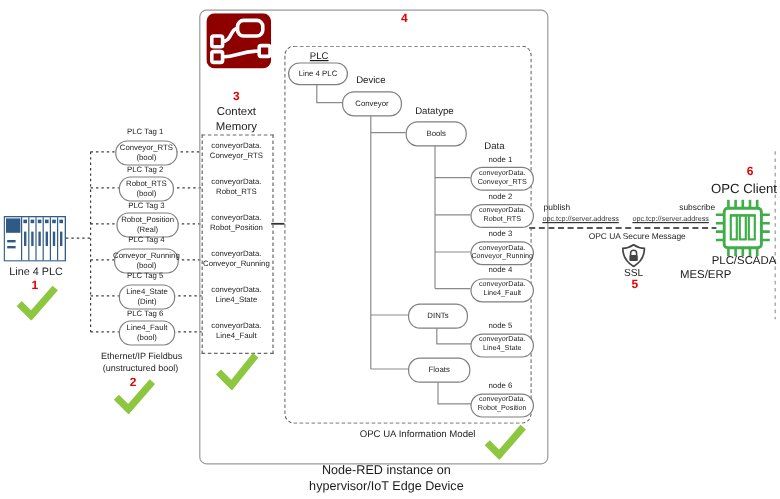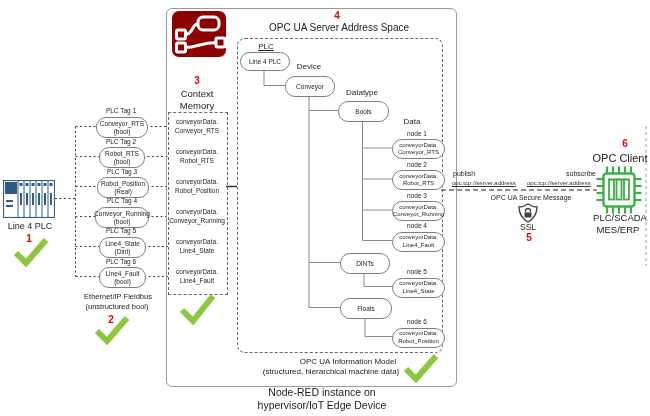--- a/index.html
+++ b/index.html
@@ -184,21 +184,20 @@
       <rect x="26" y="6" width="21" height="13" rx="5"></rect>
       <rect x="4.5" y="19" width="9" height="9" rx="1.5"></rect>
       <rect x="4.5" y="32" width="9" height="9" rx="1.5"></rect>
       <rect x="44" y="27" width="9" height="9" rx="1.5"></rect>
     </g>
   </svg>
   <div class="abs cx t105" style="left:322px;top:399px;">hypervisor/IoT Edge Device</div>
   <div class="abs cx t105" style="left:322px;top:386px;">Node-RED instance on</div>
 
   <div class="abs cx step" style="left:337px;top:10px;">4</div>
-  <div class="abs cx t10" style="left:339px;top:22px;">OPC UA Server Address Space</div>
   <div class="box-dashed" style="left:237px;top:38px;width:204px;height:313px;border-radius:8px;"></div>
 
   <div class="abs cx t8" style="left:266px;top:42px;text-decoration:underline;">PLC</div>
   <div class="pill t65" style="left:240px;top:52px;width:48px;height:17px;">
     <span>Line 4 PLC</span>
   </div>
   <div class="abs cx t8" style="left:309px;top:62px;">Device</div>
   <div class="pill t65" style="left:285px;top:76px;width:48px;height:19px;">
     <span>Conveyor</span>
   </div>
@@ -239,21 +238,20 @@
     <span>conveyorData.</span>
       <span>Line4_State</span>
   </div>
   <div class="abs cx t65" style="left:417px;top:318px;">node 6</div>
   <div class="pill t6" style="left:392px;top:327.5px;width:51px;height:18px;">
     <span>conveyorData.</span>
       <span>Robot_Position</span>
   </div>
 
   <div class="abs cx t8" style="left:348px;top:357px;">OPC UA Information Model</div>
-  <div class="abs cx t8" style="left:331px;top:367px;">(structured, hierarchical machine data)</div>
   <svg class="layer" style="left:403px;top:353px;" width="36" height="30">
     <polyline points="3,16 13,26 33,3" fill="none" stroke="#8dc63f" stroke-width="6"></polyline>
   </svg>
 
   <div class="abs t7" style="left:453px;top:170px;">publish</div>
   <div class="abs t6 addr" style="left:452px;top:180px;">opc.tcp://server.address</div>
   <div class="abs t6 addr" style="left:527px;top:180px;">opc.tcp://server.address</div>
   <div class="abs t7" style="left:566px;top:170px;">subscribe</div>
   <div class="abs cx t7" style="left:531px;top:194px;">OPC UA Secure Message</div>
   <svg class="layer" style="left:517px;top:203px;" width="22" height="20">
@@ -287,15 +285,15 @@
       <line x1="38" y1="27" x2="45.5" y2="27"></line>
         <line x1="38" y1="34" x2="45.5" y2="34"></line>
     </g>
     <rect x="7.5" y="7.5" width="31" height="33" rx="3" fill="#fff" stroke="#3fae49" stroke-width="2.4"></rect>
     <line x1="12.5" y1="13.5" x2="33.5" y2="13.5" stroke="#3fae49" stroke-width="1.8"></line>
     <rect x="13" y="13.5" width="5" height="20" fill="none" stroke="#3fae49" stroke-width="1.8"></rect>
     <rect x="20.5" y="13.5" width="5" height="20" fill="none" stroke="#3fae49" stroke-width="1.8"></rect>
     <rect x="28" y="13.5" width="5" height="20" fill="none" stroke="#3fae49" stroke-width="1.8"></rect>
   </svg>
   <div class="abs cx t95" style="left:620px;top:212px;">PLC/SCADA</div>
-  <div class="abs cx t95" style="left:618px;top:224px;">MES/ERP</div>
+  <div class="abs cx t95" style="left:588px;top:224px;">MES/ERP</div>
 
 </div>
 
 </body></html>

